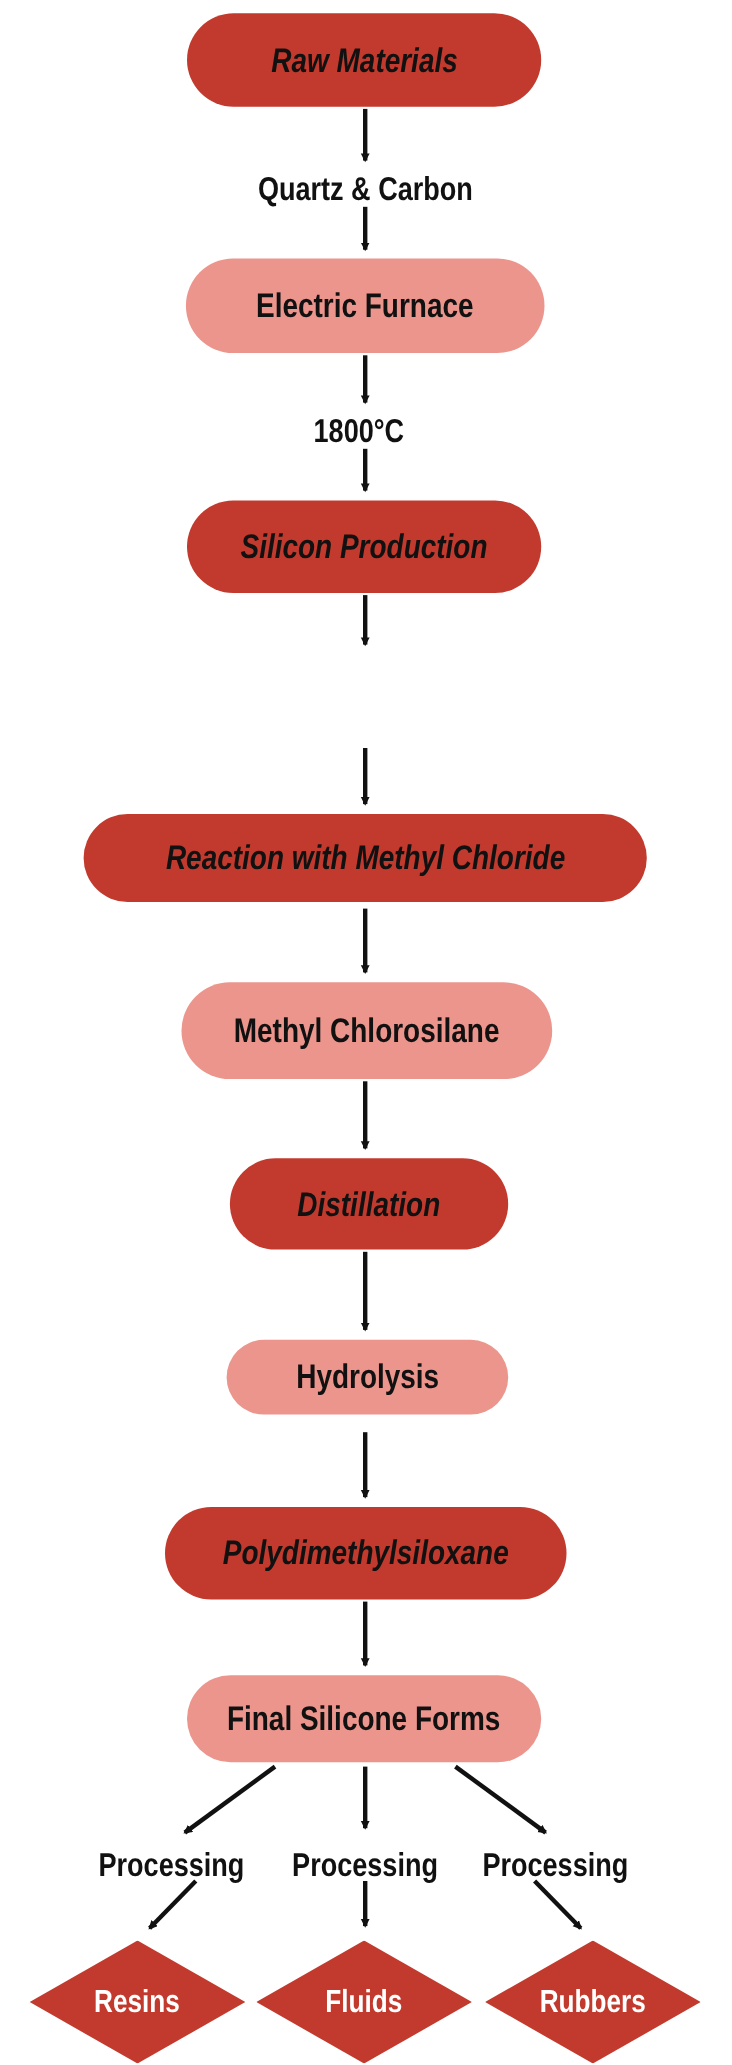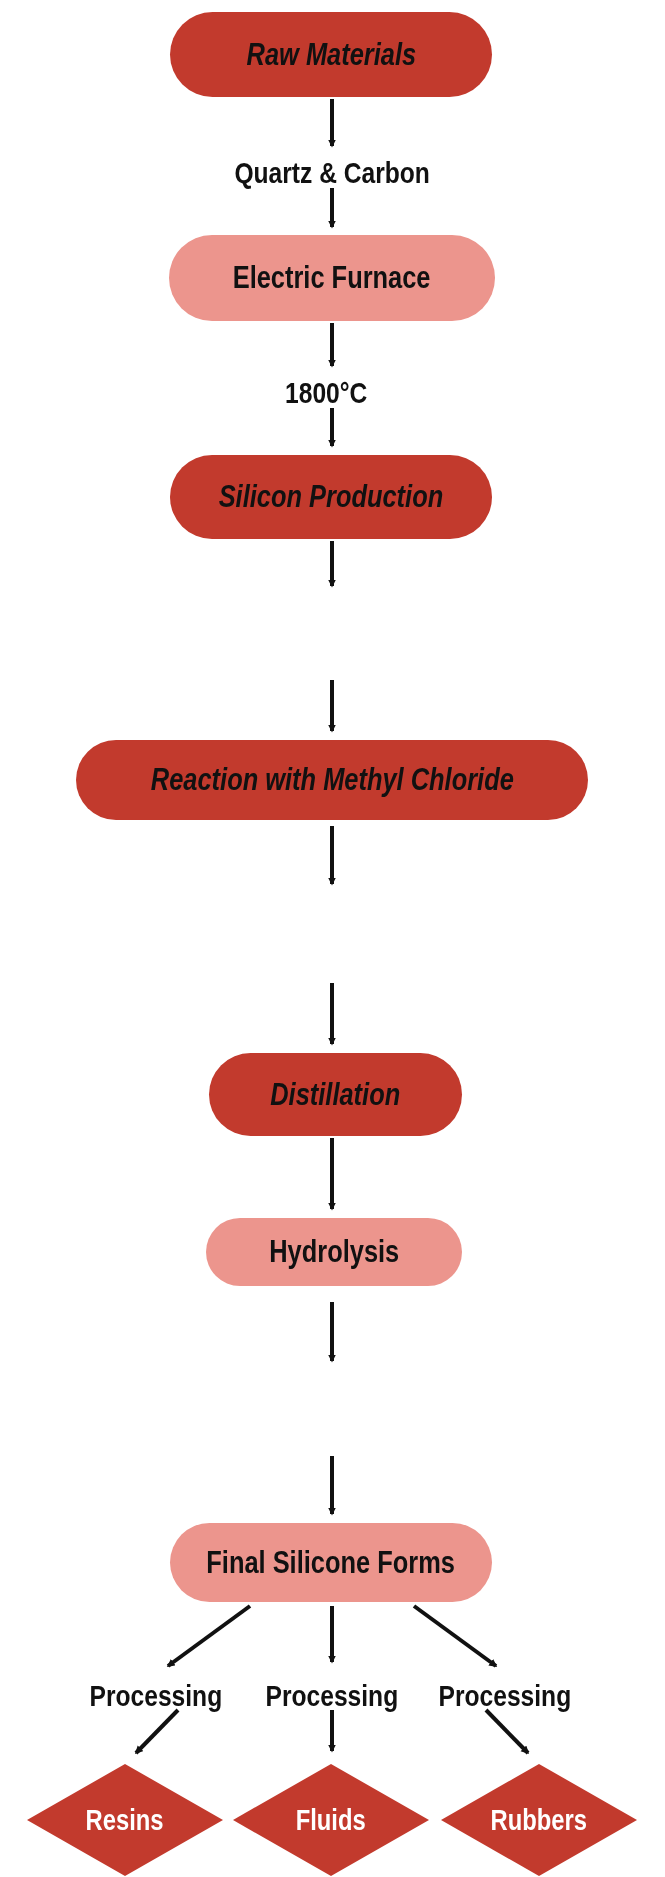--- a/index.html
+++ b/index.html
@@ -137,25 +137,31 @@
   </div>
   <div class="node dark" id="n2">
     <span class="node-label">Silicon Production</span>
   </div>
   <div class="node light" id="n1">
     <span class="node-label">Electric Furnace</span>
   </div>
   <div class="node dark" id="n4">
     <span class="node-label">Reaction with Methyl Chloride</span>
   </div>
+  <div class="node light" id="n5">
+    <span class="node-label">Methyl Chlorosilane</span>
+  </div>
   <div class="node dark" id="n6">
     <span class="node-label">Distillation</span>
   </div>
   <div class="node light" id="n7">
     <span class="node-label">Hydrolysis</span>
+  </div>
+  <div class="node dark" id="n8">
+    <span class="node-label">Polydimethylsiloxane</span>
   </div>
   <div class="node light" id="n9">
     <span class="node-label">Final Silicone Forms</span>
   </div>
 
   <div class="edge-label" id="el-quartz">
     <span class="edge-label-text">Quartz &amp; Carbon</span>
   </div>
   <div class="edge-label" id="el-temp">
     <span class="edge-label-text">1800°C</span>

